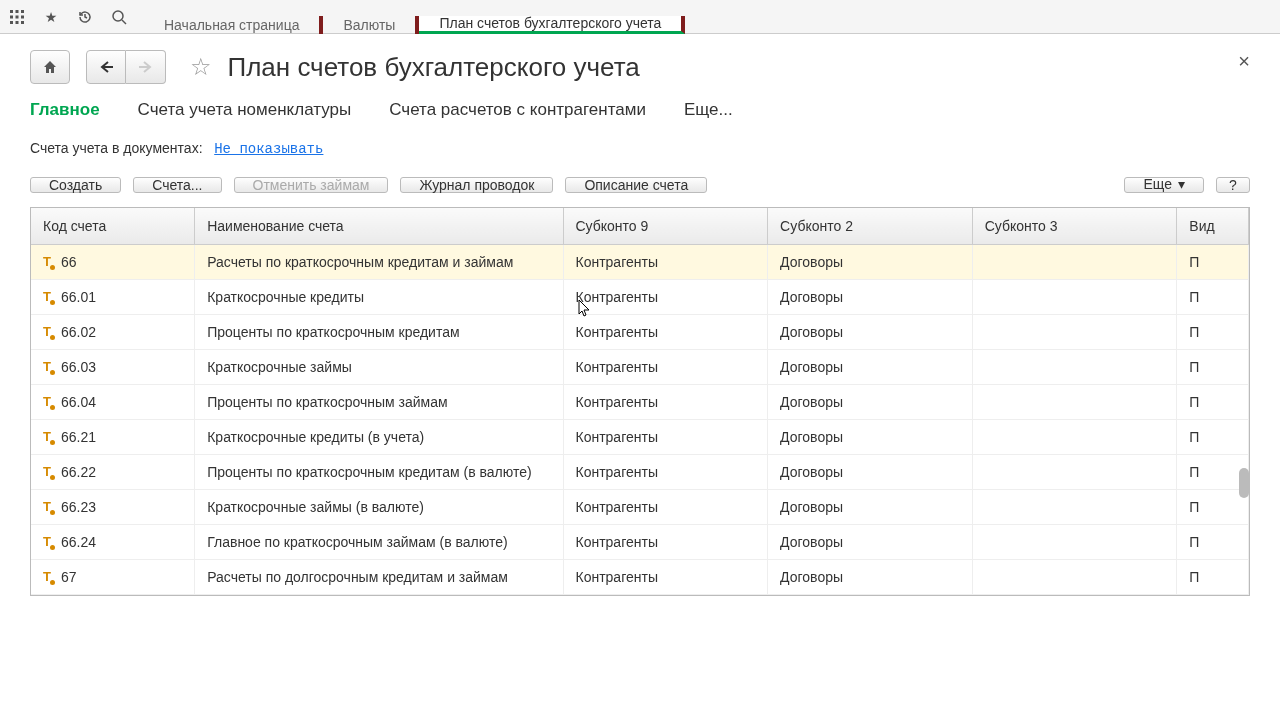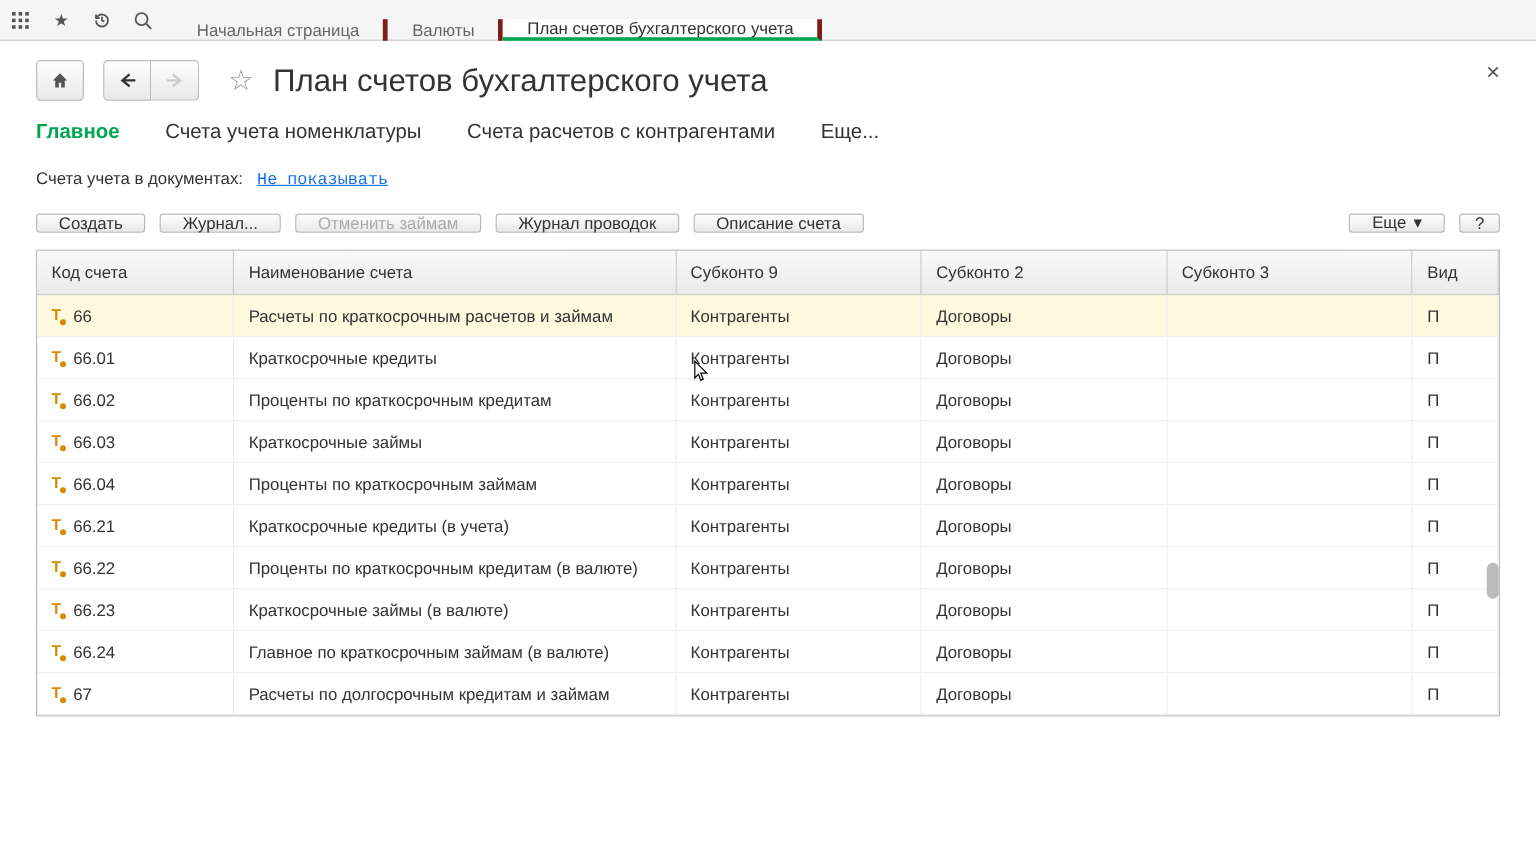--- a/index.html
+++ b/index.html
@@ -119,21 +119,21 @@
 </div>
 
 <div class="content">
   <div class="filter-row">
     <span>Счета учета в документах:</span>
     &nbsp;&nbsp;<span class="filter-link">Не показывать</span>
   </div>
 
   <div class="action-row">
     <button class="btn">Создать</button>
-    <button class="btn">Журнал...</button>
+    <button class="btn">Счета...</button>
     <button class="btn disabled">Отменить займам</button>
     <button class="btn">Журнал проводок</button>
     <button class="btn">Описание счета</button>
     <div class="spacer"></div>
     <button class="btn more-btn">
       <span>Еще</span>
       <span>▾</span>
     </button>
     <button class="btn help-btn">?</button>
   </div>
@@ -159,21 +159,21 @@
         </tr>
       </thead>
       <tbody id="tbody">
           <tr class="sel">
     <td>
               <div class="code-cell">
                 <span class="t-icon">T</span>
                 <span>66</span>
               </div>
             </td>
-    <td>Расчеты по краткосрочным расчетов и займам</td>
+    <td>Расчеты по краткосрочным кредитам и займам</td>
     <td>Контрагенты</td>
     <td>Договоры</td>
     <td></td>
     <td>П</td>
           </tr>
           <tr>
     <td>
               <div class="code-cell">
                 <span class="t-icon">T</span>
                 <span>66.01</span>

